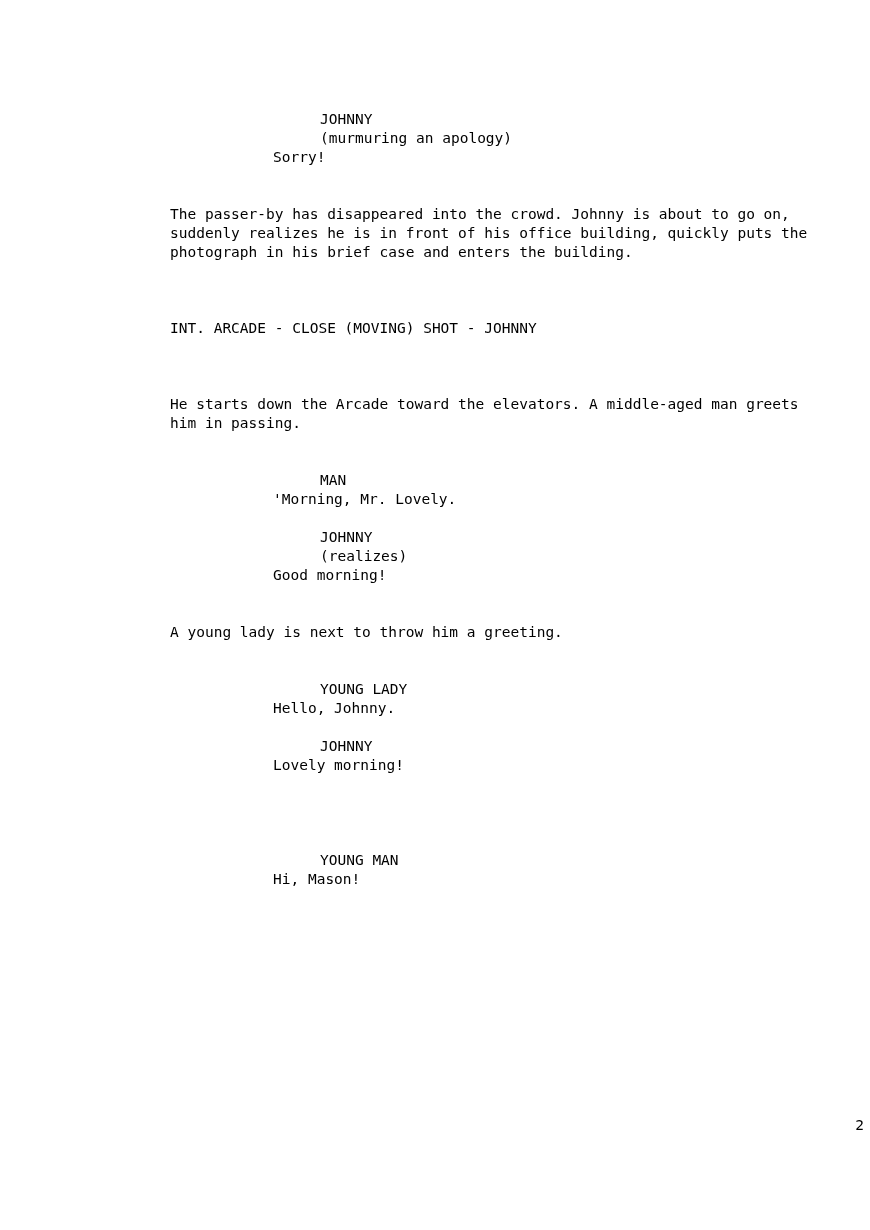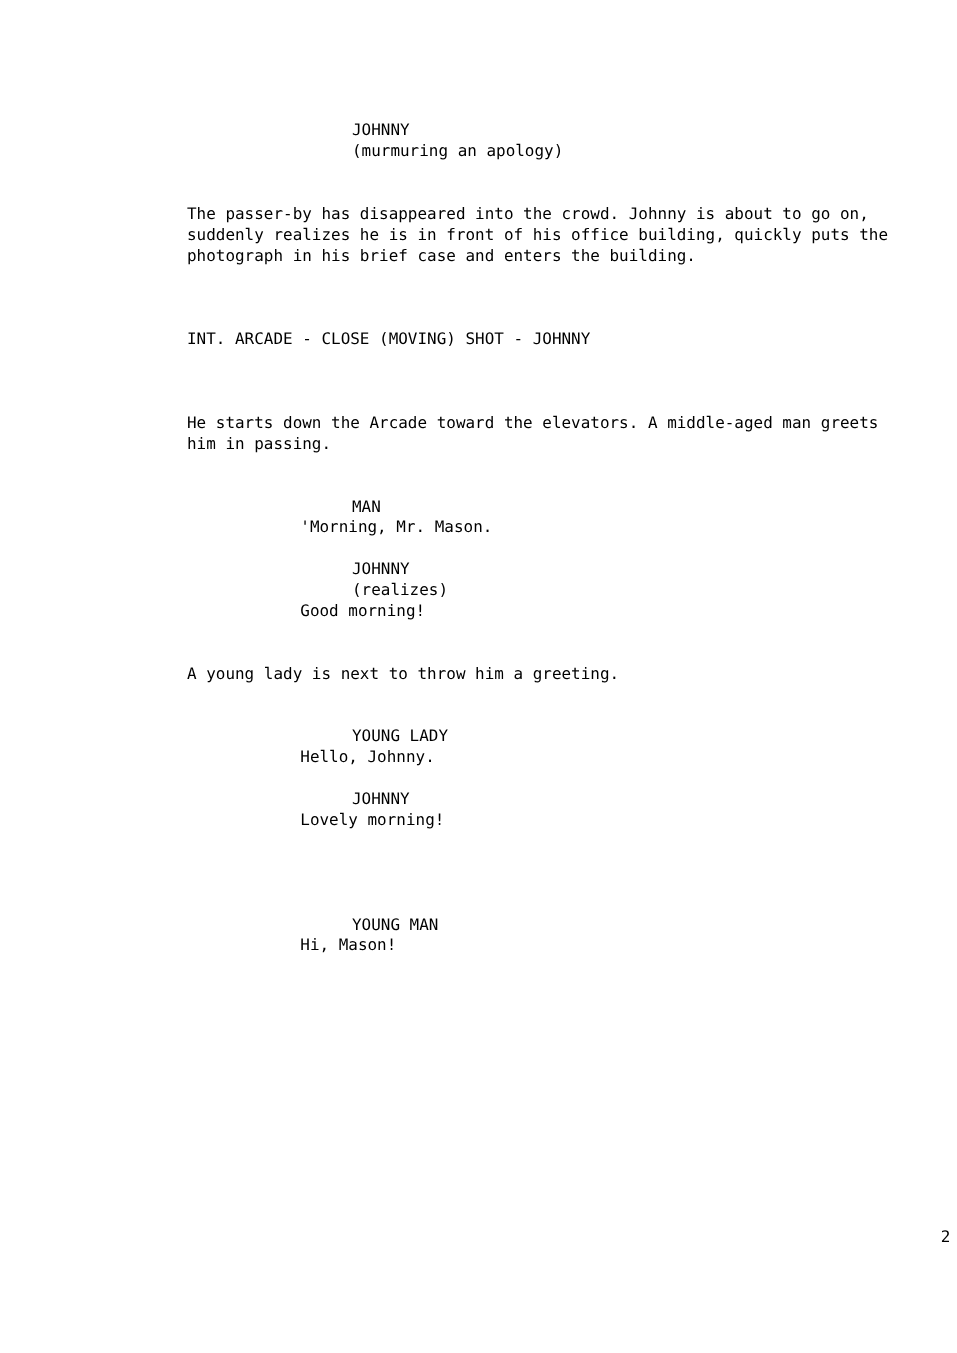--- a/index.html
+++ b/index.html
@@ -58,37 +58,38 @@
 </style>
 </head>
 <body>
 
 <div class="page">
 
   <div class="script">
 
     <div class="char">JOHNNY</div>
     <div class="paren">(murmuring an apology)</div>
+    <div class="speech">Sorry!</div>
 
     <div class="gap-md"></div>
 
     <div class="action">The passer-by has disappeared into the crowd. Johnny is about to go on, suddenly realizes he is in front of his office building, quickly puts the photograph in his brief case and enters the building.</div>
 
     <div class="gap-lg"></div>
 
     <div class="slug">INT. ARCADE - CLOSE (MOVING) SHOT - JOHNNY</div>
 
     <div class="gap-lg"></div>
 
     <div class="action">He starts down the Arcade toward the elevators. A middle-aged man greets him in passing.</div>
 
     <div class="gap-md"></div>
 
     <div class="char">MAN</div>
-    <div class="speech">'Morning, Mr. Mason.</div>
+    <div class="speech">'Morning, Mr. Lovely.</div>
 
     <div class="gap-sm"></div>
 
     <div class="char">JOHNNY</div>
     <div class="paren">(realizes)</div>
     <div class="speech">Good morning!</div>
 
     <div class="gap-md"></div>
 
     <div class="action">A young lady is next to throw him a greeting.</div>

